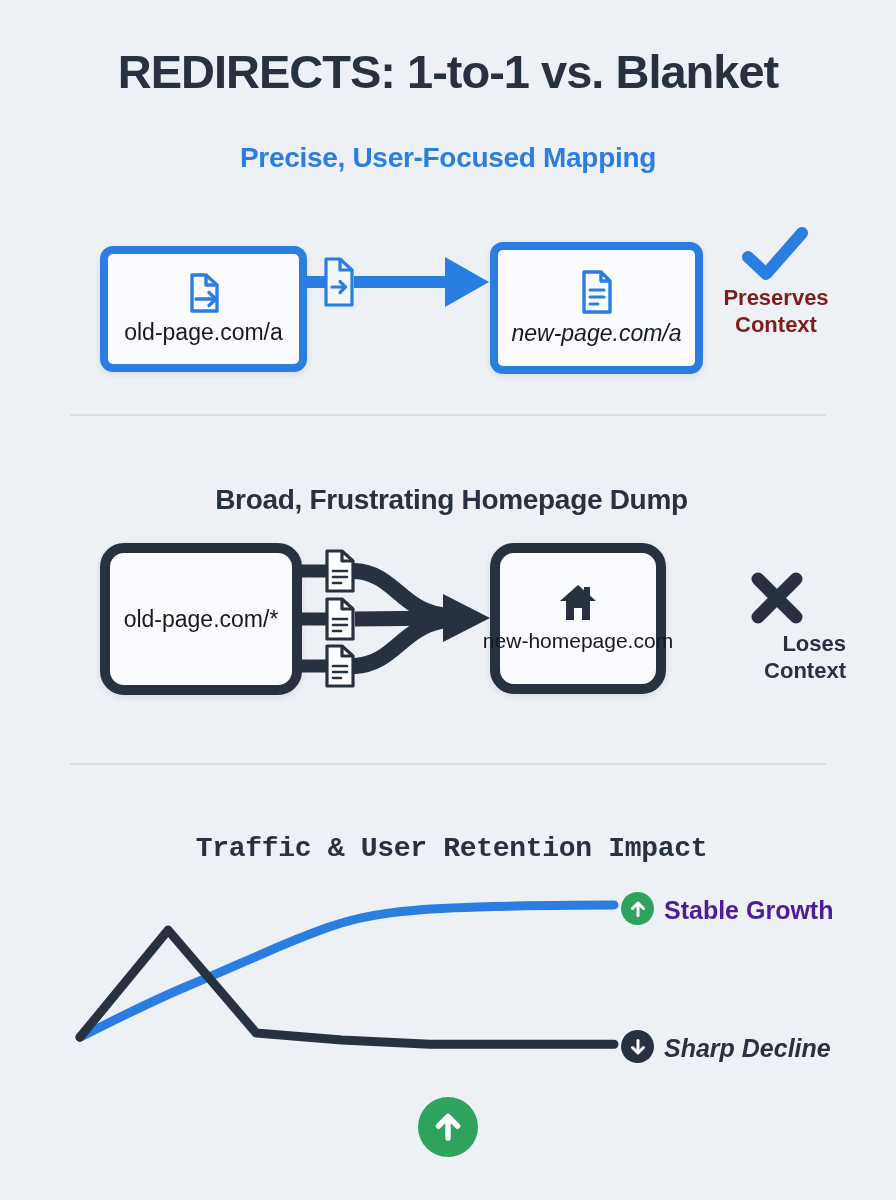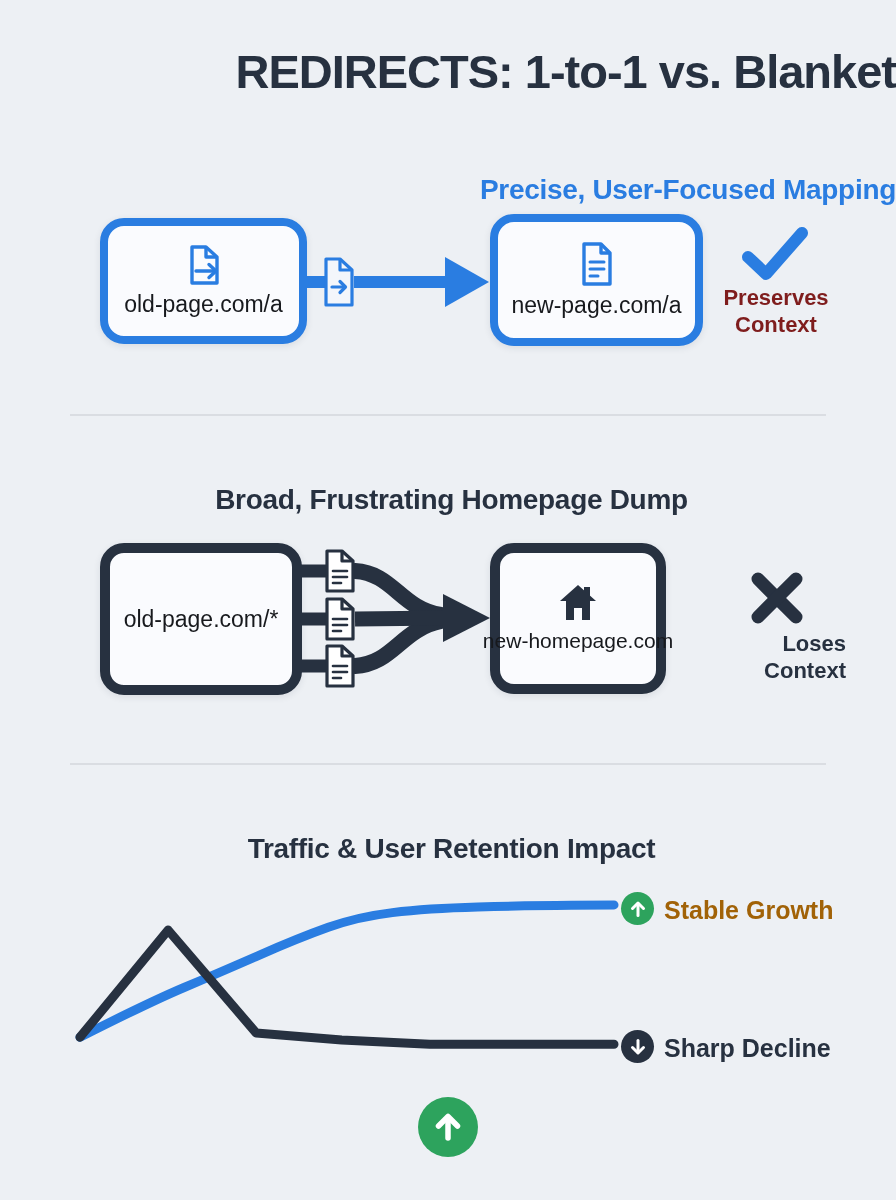--- a/index.html
+++ b/index.html
@@ -13,21 +13,21 @@
     position: relative;
     width: 896px;
     height: 1200px;
     background: #edf0f4;
     overflow: hidden;
   }
   .abs { position: absolute; }
 
   .page-title {
     left: 0; top: 44px; width: 896px;
-    text-align: right;
+    text-align: center;
     font-size: 47px;
     font-weight: 800;
     letter-spacing: -1px;
     color: #273140;
   }
   .section-heading {
     width: 896px; left: 0;
     text-align: center;
     font-size: 28px;
     font-weight: 700;
@@ -37,21 +37,21 @@
   .heading-dark { color: #273140; padding-left: 7px; }
 
   .flow-box {
     background: #fafbfe;
     display: flex;
     flex-direction: column;
     align-items: center;
     justify-content: center;
     box-shadow: 0 2px 7px rgba(40,50,70,0.10);
   }
-  .box-blue { border: 8px solid #2a7de1; border-radius: 24px; }
+  .box-blue { border: 8px solid #2a7de1; border-radius: 13px; margin-top: 28px; }
   .box-dark { border: 10px solid #273140; border-radius: 24px; }
   .box-label {
     color: #17191d;
     font-size: 23px;
     font-weight: 400;
     white-space: nowrap;
   }
 
   .verdict-label {
     width: 140px;
@@ -66,42 +66,42 @@
   .divider {
     left: 70px; width: 756px; height: 2px;
     background: #dadde2;
   }
 
   .legend-label {
     font-size: 25px;
     font-weight: 700;
     white-space: nowrap;
   }
-  .legend-blue { color: #a16207; }
-  .legend-dark { color: #273140; }
+  .legend-blue { color: #4c1d95; }
+  .legend-dark { color: #273140; font-style: italic; }
 
   .badge-circle {
     border-radius: 50%;
     display: flex;
     align-items: center;
     justify-content: center;
   }
   .badge-green { background: #2da35d; }
   .badge-dark  { background: #273140; }
 
   svg { display: block; }
 </style>
 </head>
 <body>
 
 <div id="canvas">
 
   <h1 class="abs page-title">REDIRECTS: 1-to-1 vs. Blanket</h1>
 
-  <h2 class="abs section-heading heading-blue" style="top:174px;text-align:right;">Precise, User-Focused Mapping</h2>
+  <h2 class="abs section-heading heading-blue" style="top:142px;">Precise, User-Focused Mapping</h2>
 
   <div class="abs flow-box box-blue" style="left:100px; top:218px; width:207px; height:126px; gap:5px;">
     <span>
       <svg width="40" height="42" viewBox="0 0 40 42">
         <path d="M8 3 H22 L33 13 V39 H8 Z" fill="none" stroke="#2a7de1" stroke-width="3.4" stroke-linejoin="round"></path>
         <path d="M22 3 V13 H33" fill="none" stroke="#2a7de1" stroke-width="3.4" stroke-linejoin="round"></path>
         <g>
           <line x1="12" y1="27" x2="30" y2="27" stroke="#fafbfe" stroke-width="9"></line>
           <line x1="12" y1="27" x2="31" y2="27" stroke="#2a7de1" stroke-width="3.4" stroke-linecap="round"></line>
           <path d="M25 20.5 L32 27 L25 33.5" fill="none" stroke="#2a7de1" stroke-width="3.4" stroke-linecap="round" stroke-linejoin="round"></path>
@@ -116,21 +116,21 @@
     <line x1="54" y1="37" x2="150" y2="37" stroke="#2a7de1" stroke-width="12"></line>
     <polygon points="145,12 145,62 189,37" fill="#2a7de1"></polygon>
     <g>
       <path d="M26 14 H40 L52 25 V60 H26 Z" fill="#f3f6fb" stroke="#2a7de1" stroke-width="3.2" stroke-linejoin="round"></path>
       <path d="M40 14 V25 H52" fill="none" stroke="#2a7de1" stroke-width="3.2" stroke-linejoin="round"></path>
       <line x1="32" y1="42" x2="44" y2="42" stroke="#2a7de1" stroke-width="3.2" stroke-linecap="round"></line>
       <path d="M40 36.5 L45.5 42 L40 47.5" fill="none" stroke="#2a7de1" stroke-width="3.2" stroke-linecap="round" stroke-linejoin="round"></path>
     </g>
   </svg>
 
-  <div class="abs flow-box box-blue" style="left:490px; top:214px; width:213px; height:132px; gap:6px;">
+  <div class="abs flow-box box-blue" style="left:490px; top:214px; width:213px; height:132px; gap:6px;font-style:italic;">
     <span>
       <svg width="36" height="44" viewBox="0 0 36 44">
         <path d="M5 2 H22 L31 11 V42 H5 Z" fill="none" stroke="#2a7de1" stroke-width="3.4" stroke-linejoin="round"></path>
         <path d="M22 2 V11 H31" fill="none" stroke="#2a7de1" stroke-width="3.4" stroke-linejoin="round"></path>
         <line x1="11" y1="20" x2="25" y2="20" stroke="#2a7de1" stroke-width="3" stroke-linecap="round"></line>
         <line x1="11" y1="27" x2="25" y2="27" stroke="#2a7de1" stroke-width="3" stroke-linecap="round"></line>
         <line x1="11" y1="34" x2="19" y2="34" stroke="#2a7de1" stroke-width="3" stroke-linecap="round"></line>
       </svg>
     </span>
     <span class="box-label">new-page.com/a</span>
@@ -198,21 +198,21 @@
     <line x1="9" y1="9" x2="47" y2="47" stroke="#273140" stroke-width="13" stroke-linecap="round"></line>
     <line x1="47" y1="9" x2="9" y2="47" stroke="#273140" stroke-width="13" stroke-linecap="round"></line>
   </svg>
   <div class="abs verdict-label verdict-dark" style="left:706px; top:630px;text-align:right;">
     <div>Loses</div>
     <div>Context</div>
   </div>
 
   <div class="abs divider" style="top:763px;"></div>
 
-  <h2 class="abs section-heading heading-dark" style="top:833px;">Traffic &amp; User Retention Impact</h2>
+  <h2 class="abs section-heading heading-dark" style="top:833px;font-family:Liberation Mono, monospace;">Traffic &amp; User Retention Impact</h2>
 
   <svg id="chart-svg" class="abs" style="left:60px; top:885px;" width="560" height="180" viewBox="0 0 560 180">
       <path d="M20.0,152.2 Q89.4,117.2 124.1,102.5 Q158.8,87.8 198.9,70.3 Q238.9,52.8 268.3,42.3 Q297.7,31.8 332.4,27.6 Q367.1,23.4 417.8,22.0 Q468.6,20.6 511.3,20.3 L554.0,19.9" fill="none" stroke="#2a7de1" stroke-width="9" stroke-linecap="round" stroke-linejoin="round"></path>
       <polyline points="20.0,152.2 108.1,45.1 196.2,148.0 281.7,155.0 369.8,159.2 554.0,159.2" fill="none" stroke="#273140" stroke-width="9" stroke-linecap="round" stroke-linejoin="round"></polyline>
     </svg>
 
   <div class="abs badge-circle badge-green" style="left:621px; top:892px; width:33px; height:33px;">
     <svg width="20" height="20" viewBox="0 0 20 20">
       <line x1="10" y1="16.5" x2="10" y2="5" stroke="#ffffff" stroke-width="3" stroke-linecap="round"></line>
       <path d="M4.5 9.5 L10 4 L15.5 9.5" fill="none" stroke="#ffffff" stroke-width="3" stroke-linecap="round" stroke-linejoin="round"></path>

